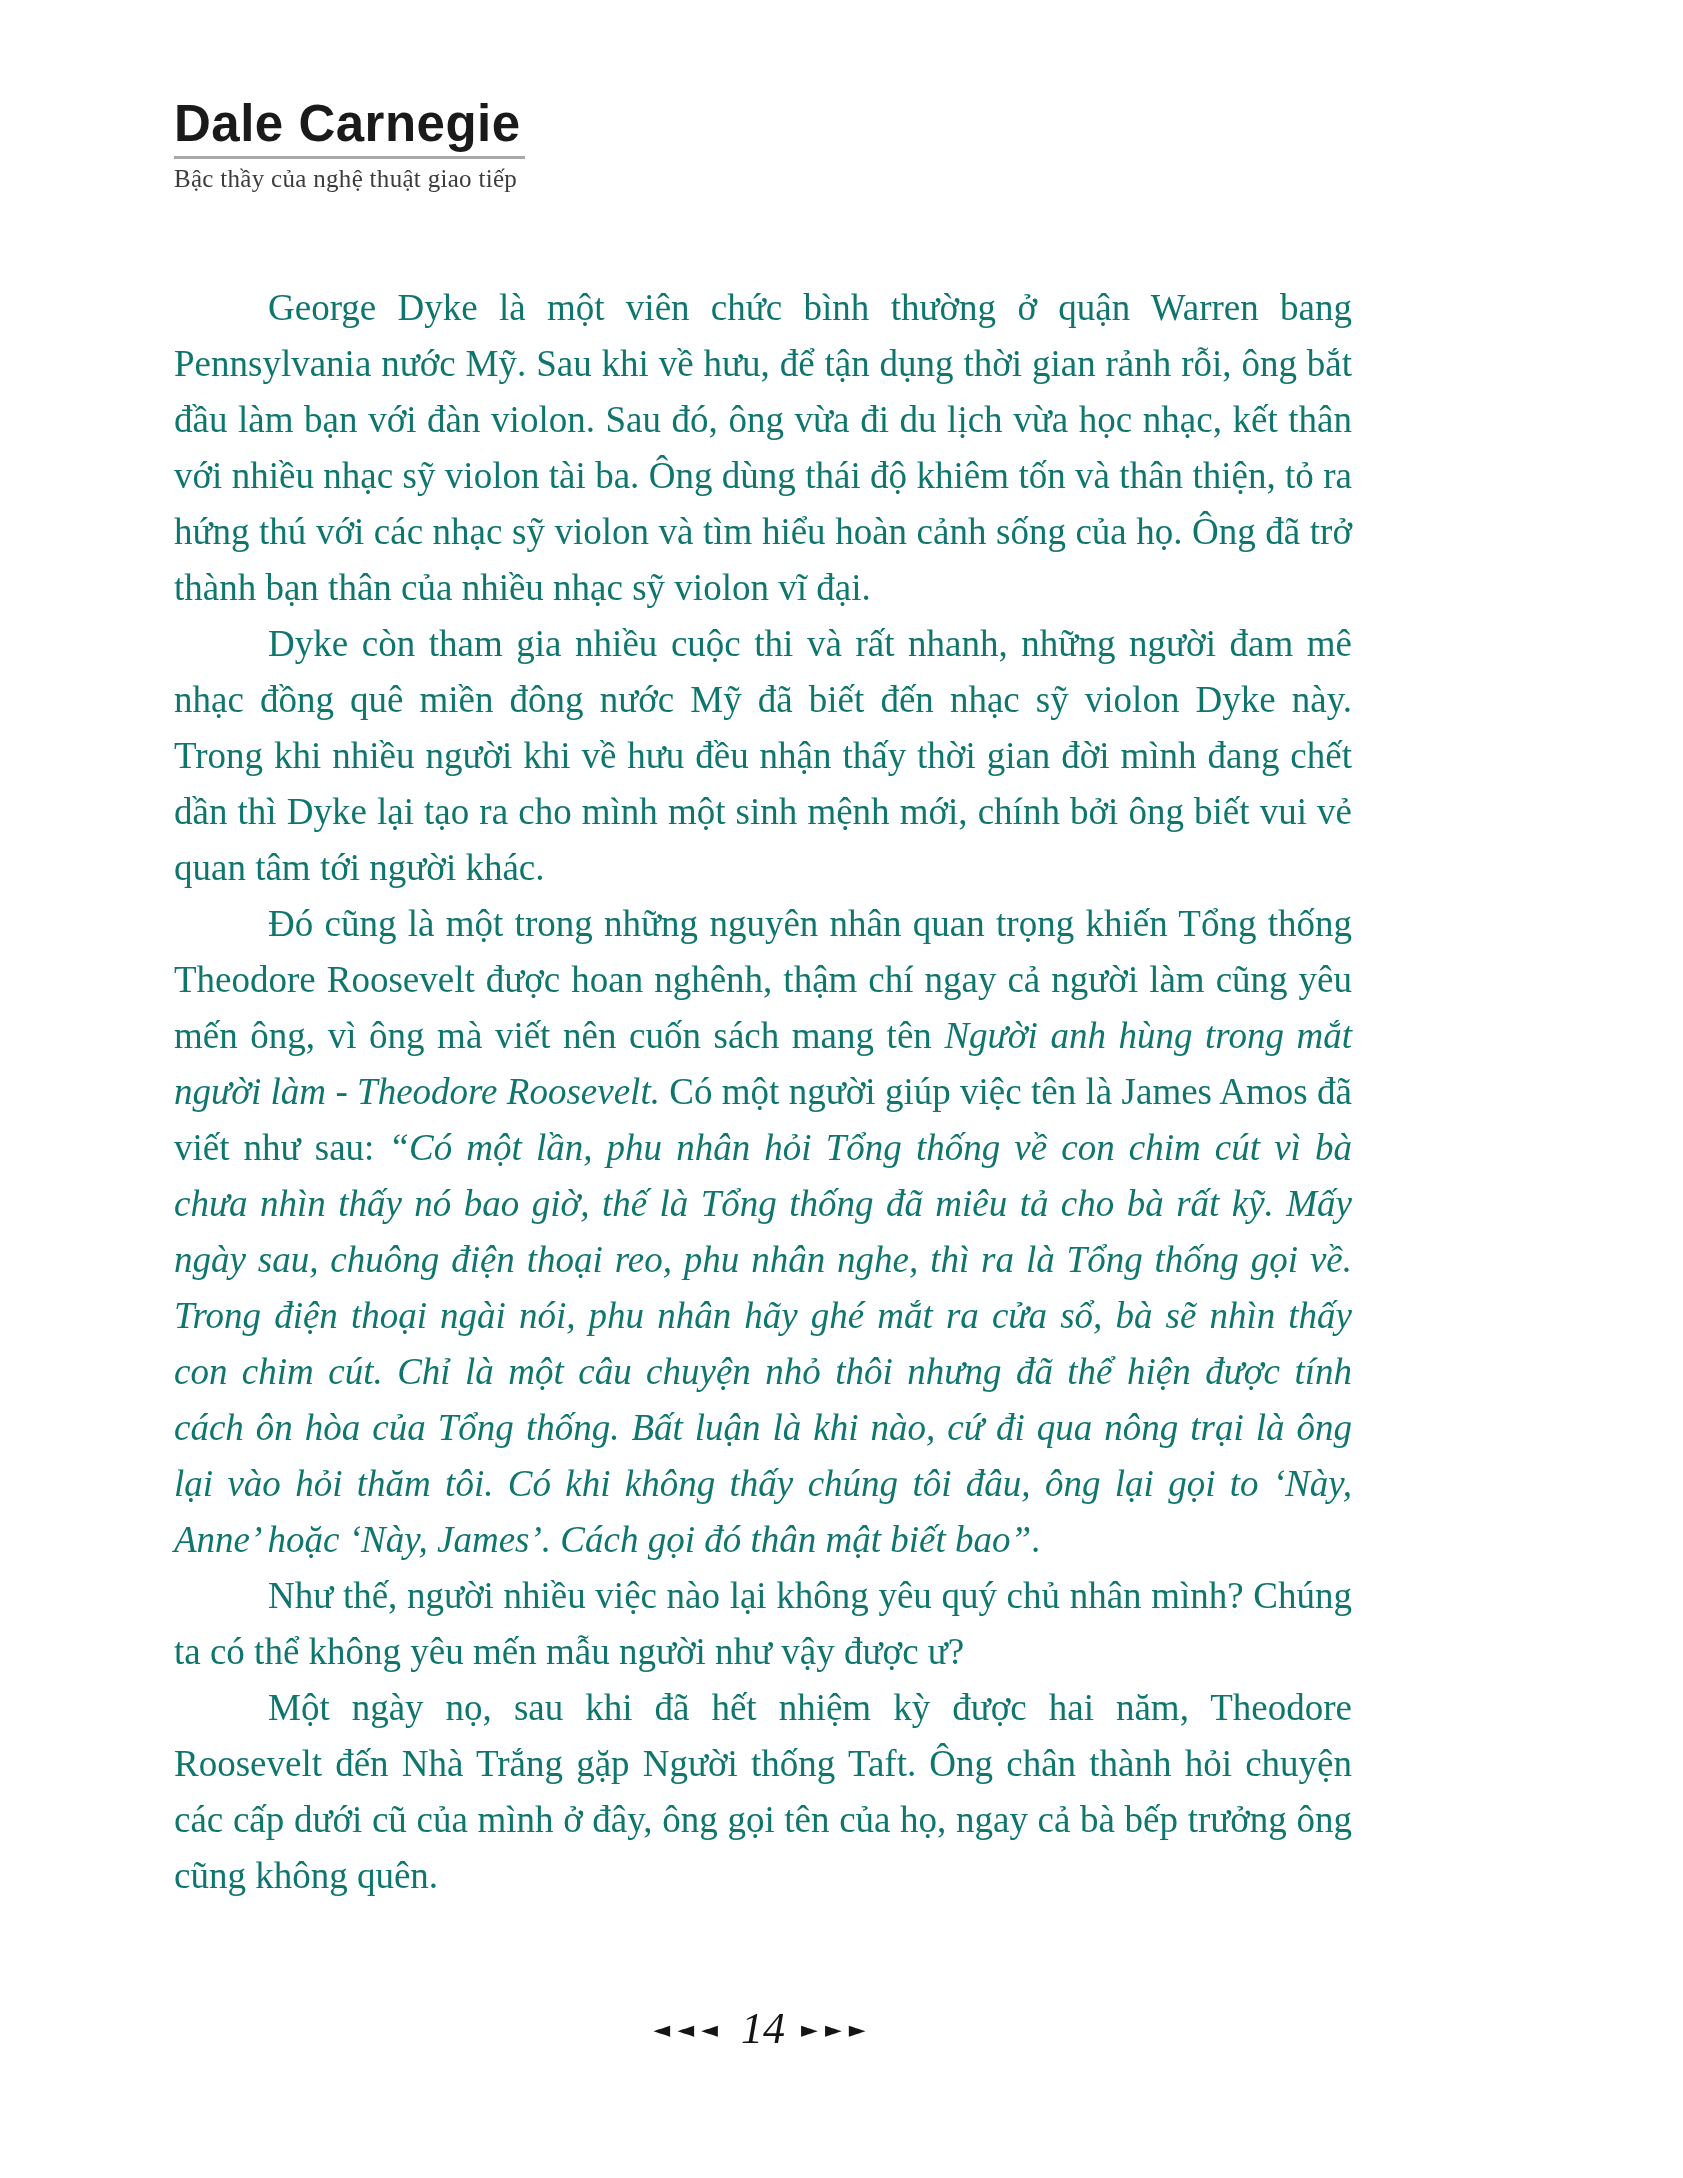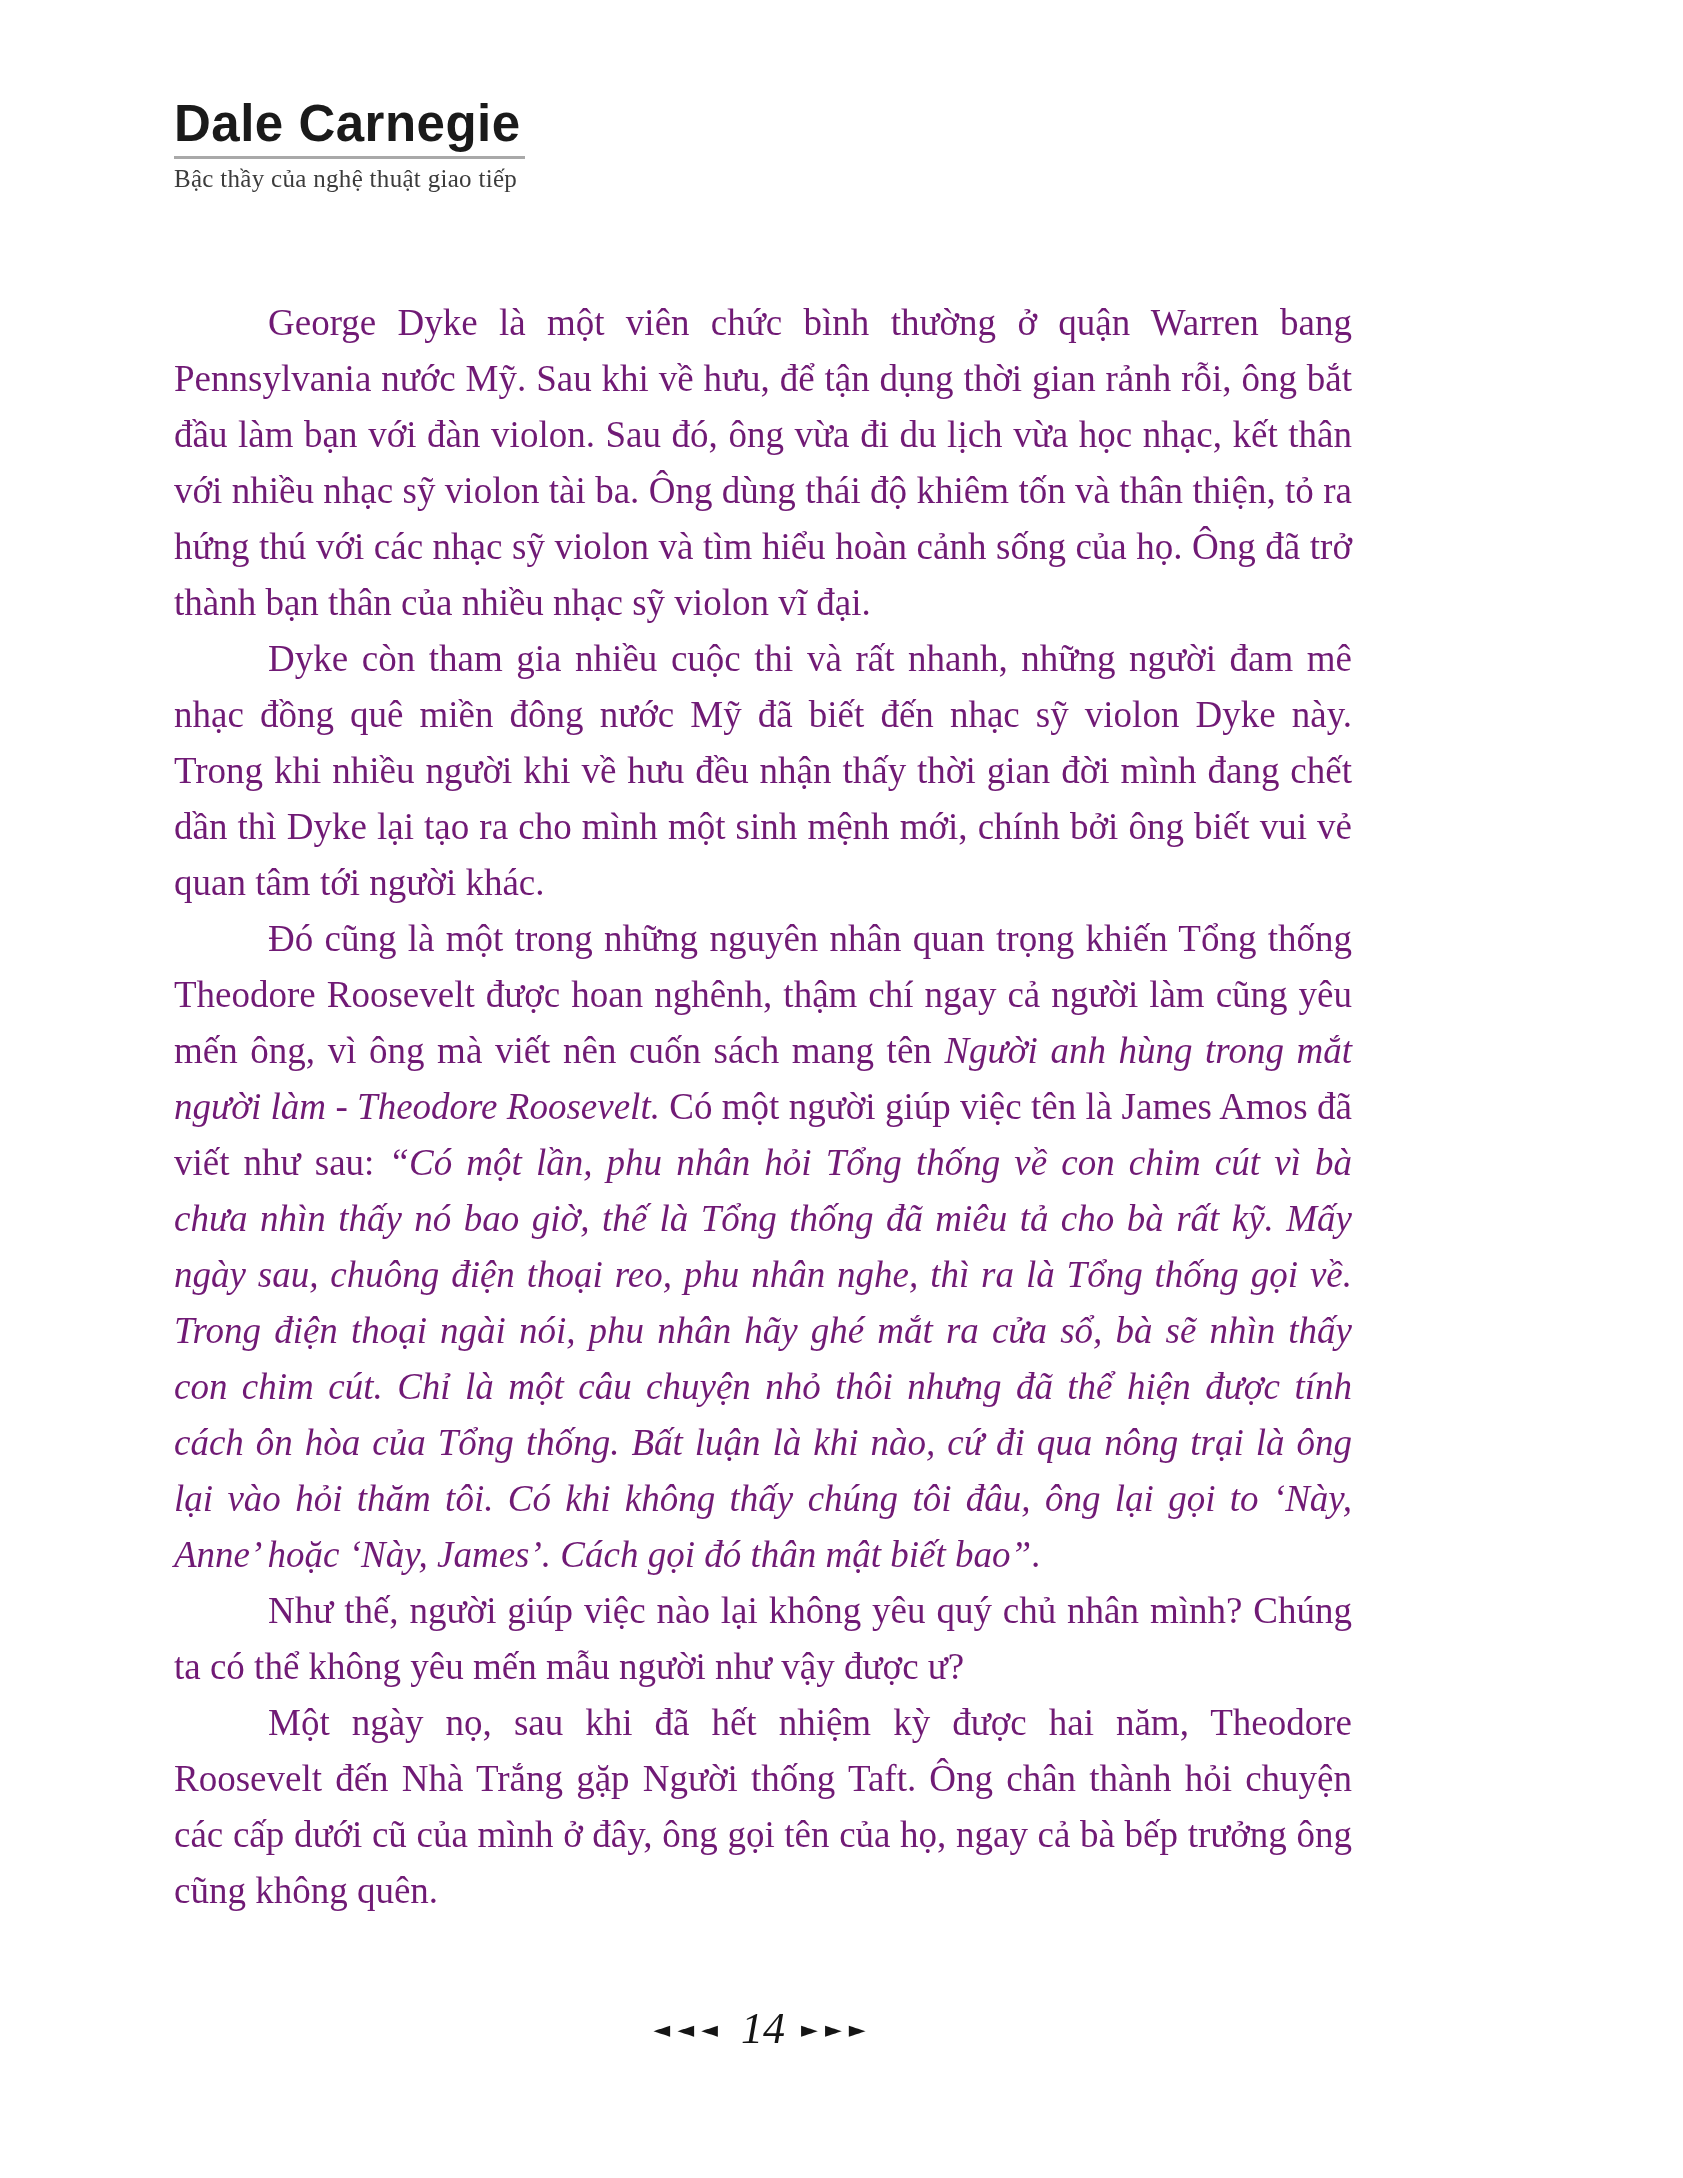--- a/index.html
+++ b/index.html
@@ -32,26 +32,26 @@
     font-family: "Liberation Serif", serif;
     font-size: 25px;
     color: #3c3c3c;
     margin-top: 6px;
     letter-spacing: 0.3px;
   }
 
   .body-text {
     position: absolute;
     left: 174px;
-    top: 295px;
+    top: 280px;
     width: 1178px;
     text-align: justify;
     font-size: 37px;
     line-height: 56px;
-    color: #701a75;
+    color: #0f766e;
   }
   .para { text-indent: 94px; }
   .it { font-style: italic; }
 
   .page-footer {
     position: absolute;
     left: 174px;
     top: 1955px;
     width: 1178px;
     text-align: center;
@@ -80,21 +80,21 @@
   <header class="page-header">
     <h1 class="author">Dale Carnegie</h1>
     <div class="header-rule"></div>
     <div class="tagline">Bậc thầy của nghệ thuật giao tiếp</div>
   </header>
 
   <main class="body-text">
       <p class="para"><span>George Dyke là một viên chức bình thường ở quận Warren bang Pennsylvania nước Mỹ. Sau khi về hưu, để tận dụng thời gian rảnh rỗi, ông bắt đầu làm bạn với đàn violon. Sau đó, ông vừa đi du lịch vừa học nhạc, kết thân với nhiều nhạc sỹ violon tài ba. Ông dùng thái độ khiêm tốn và thân thiện, tỏ ra hứng thú với các nhạc sỹ violon và tìm hiểu hoàn cảnh sống của họ. Ông đã trở thành bạn thân của nhiều nhạc sỹ violon vĩ đại.</span></p>
       <p class="para"><span>Dyke còn tham gia nhiều cuộc thi và rất nhanh, những người đam mê nhạc đồng quê miền đông nước Mỹ đã biết đến nhạc sỹ violon Dyke này. Trong khi nhiều người khi về hưu đều nhận thấy thời gian đời mình đang chết dần thì Dyke lại tạo ra cho mình một sinh mệnh mới, chính bởi ông biết vui vẻ quan tâm tới người khác.</span></p>
       <p class="para"><span>Đó cũng là một trong những nguyên nhân quan trọng khiến Tổng thống Theodore Roosevelt được hoan nghênh, thậm chí ngay cả người làm cũng yêu mến ông, vì ông mà viết nên cuốn sách mang tên </span><span class="it">Người anh hùng trong mắt người làm - Theodore Roosevelt.</span><span> Có một người giúp việc tên là James Amos đã viết như sau: </span><span class="it">“Có một lần, phu nhân hỏi Tổng thống về con chim cút vì bà chưa nhìn thấy nó bao giờ, thế là Tổng thống đã miêu tả cho bà rất kỹ. Mấy ngày sau, chuông điện thoại reo, phu nhân nghe, thì ra là Tổng thống gọi về. Trong điện thoại ngài nói, phu nhân hãy ghé mắt ra cửa sổ, bà sẽ nhìn thấy con chim cút. Chỉ là một câu chuyện nhỏ thôi nhưng đã thể hiện được tính cách ôn hòa của Tổng thống. Bất luận là khi nào, cứ đi qua nông trại là ông lại vào hỏi thăm tôi. Có khi không thấy chúng tôi đâu, ông lại gọi to ‘Này, Anne’ hoặc ‘Này, James’. Cách gọi đó thân mật biết bao”</span><span>.</span></p>
-      <p class="para"><span>Như thế, người giúp việc nào lại không yêu quý chủ nhân mình? Chúng ta có thể không yêu mến mẫu người như vậy được ư?</span></p>
+      <p class="para"><span>Như thế, người nhiều việc nào lại không yêu quý chủ nhân mình? Chúng ta có thể không yêu mến mẫu người như vậy được ư?</span></p>
       <p class="para"><span>Một ngày nọ, sau khi đã hết nhiệm kỳ được hai năm, Theodore Roosevelt đến Nhà Trắng gặp Người thống Taft. Ông chân thành hỏi chuyện các cấp dưới cũ của mình ở đây, ông gọi tên của họ, ngay cả bà bếp trưởng ông cũng không quên.</span></p>
     </main>
 
   <footer class="page-footer">
     <span class="arrows">◄◄◄</span><span class="page-number">14</span><span class="arrows">►►►</span>
   </footer>
 
 </div>
 
 

